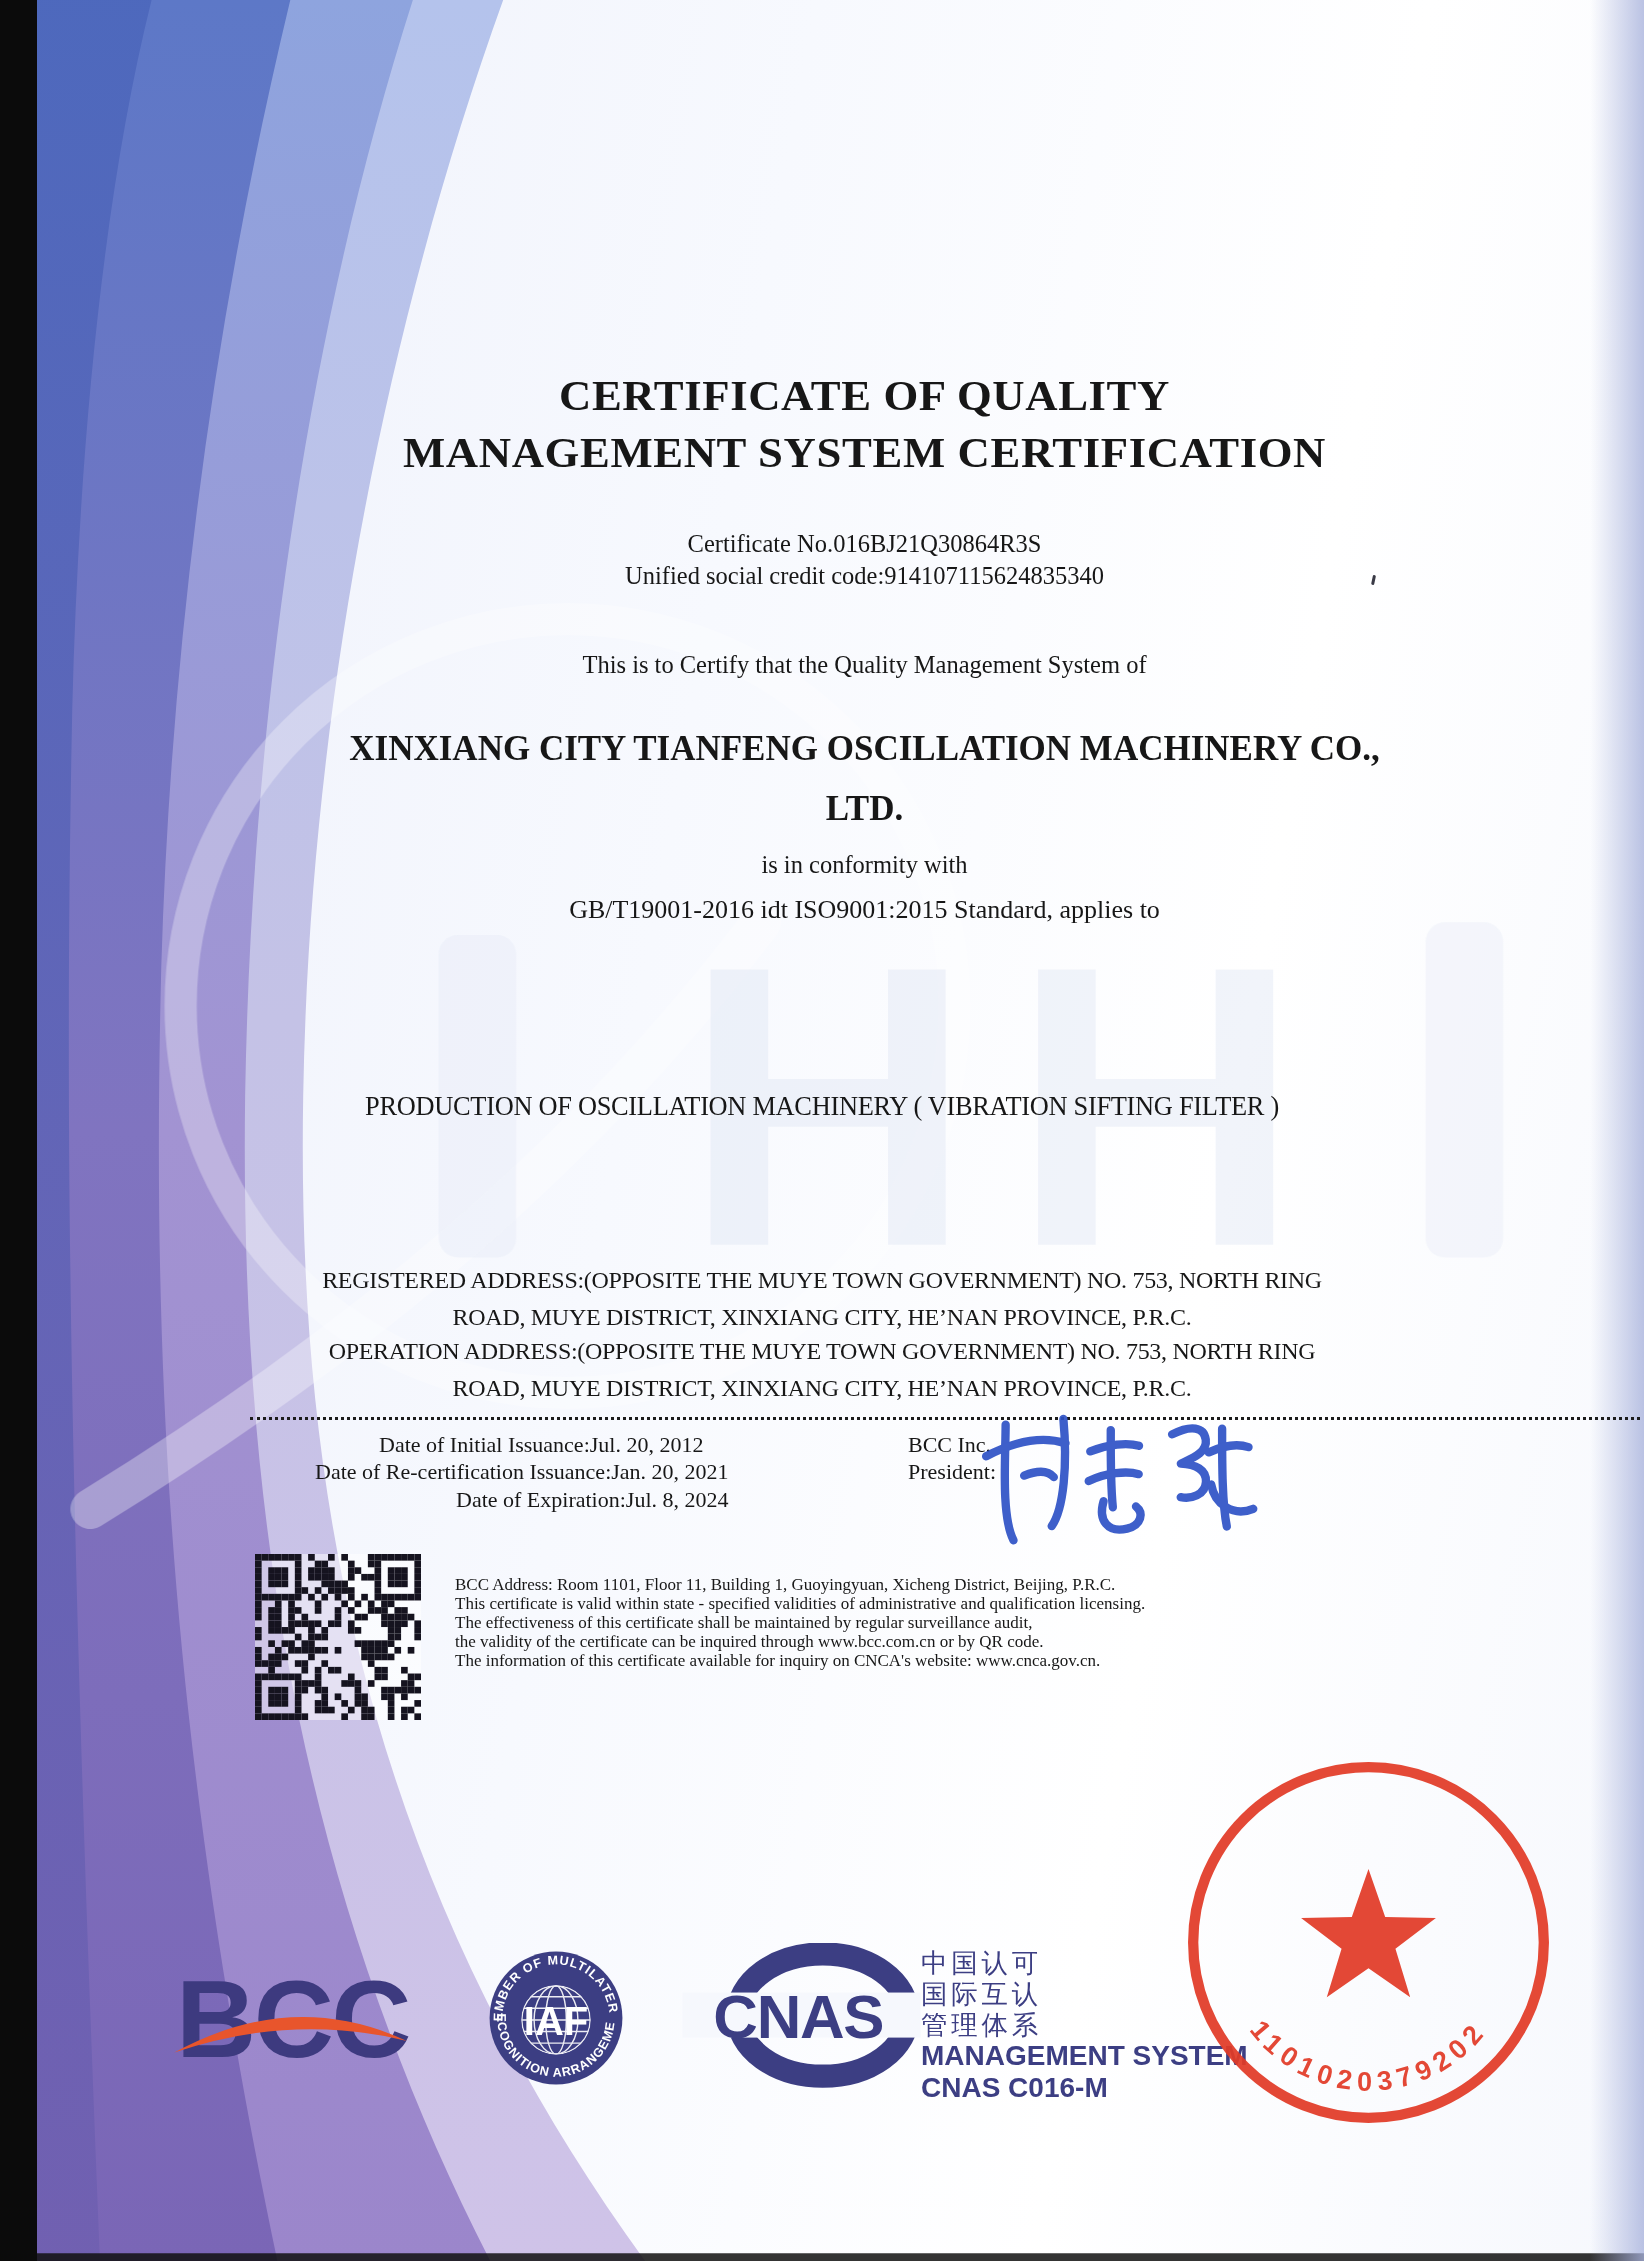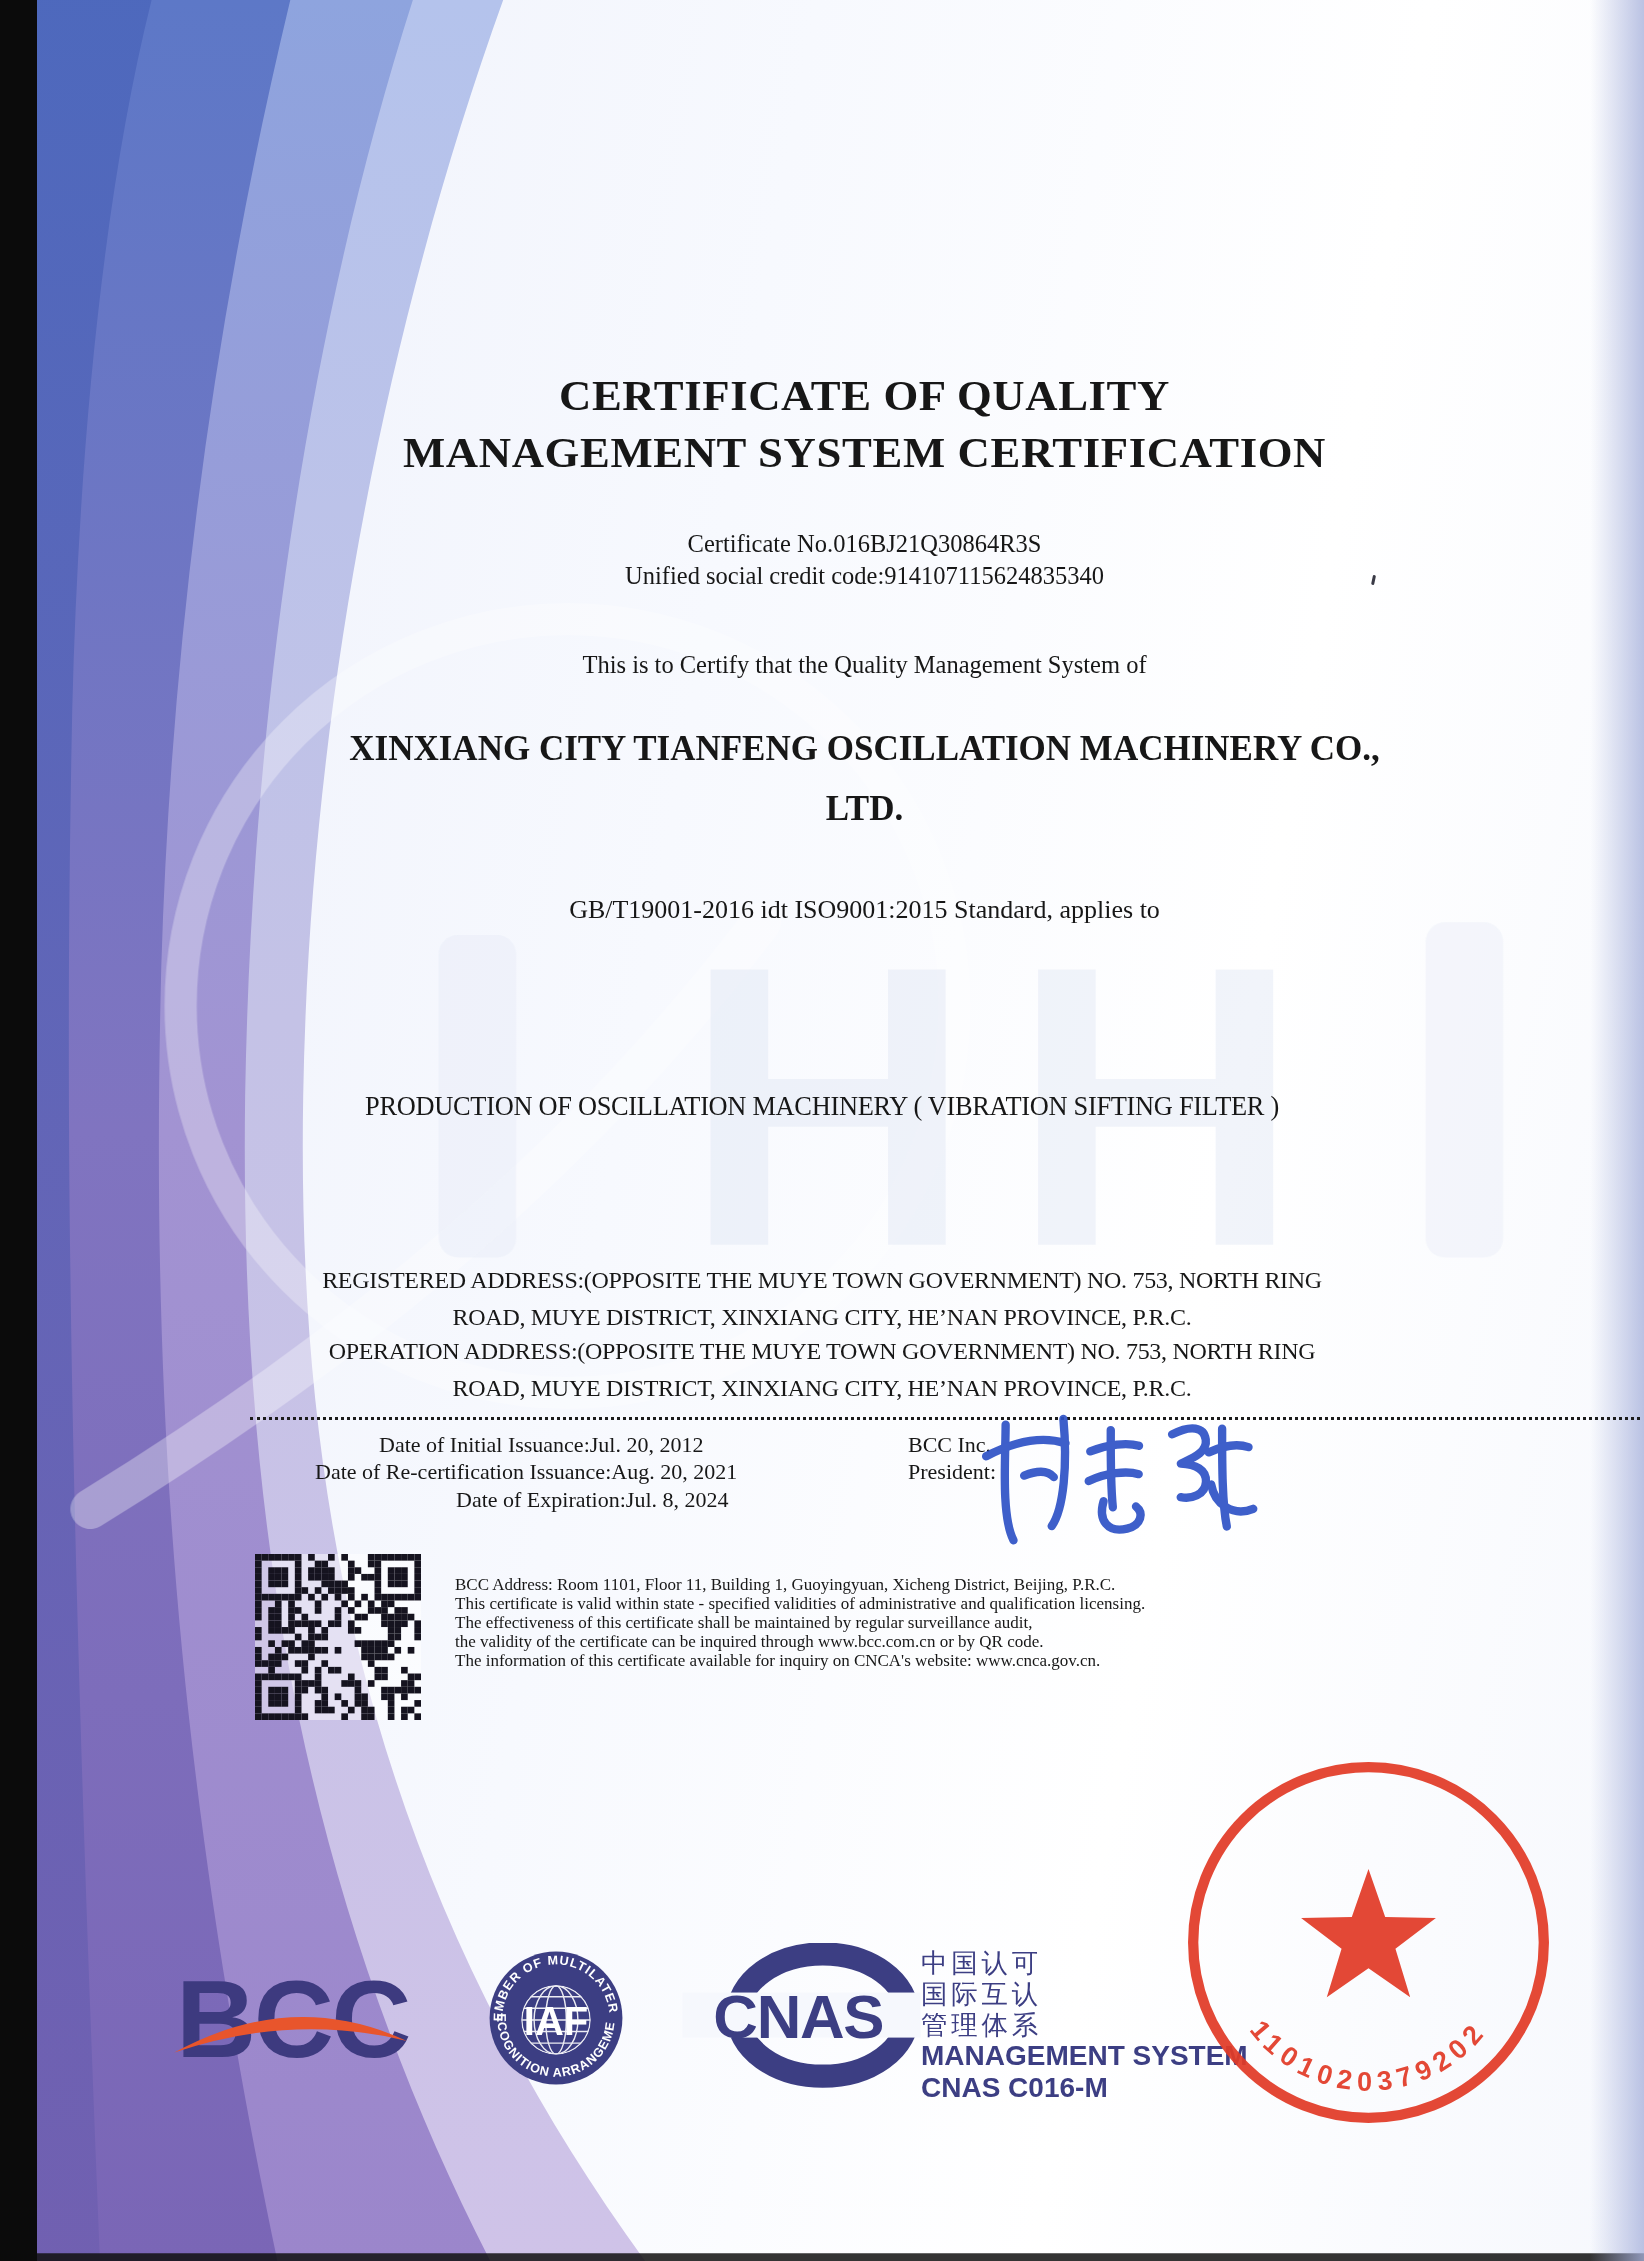--- a/index.html
+++ b/index.html
@@ -86,33 +86,34 @@
 
   <div class="ctr certno" style="top:530px;">Certificate No.016BJ21Q30864R3S</div>
   <div class="ctr certno" style="top:562px;">Unified social credit code:914107115624835340</div>
   <div class="stray"></div>
 
   <div class="ctr plain38" style="top:651px;">This is to Certify that the Quality Management System of</div>
 
   <div class="ctr company" style="top:729px;">XINXIANG CITY TIANFENG OSCILLATION MACHINERY CO.,</div>
   <div class="ctr company" style="top:789px;">LTD.</div>
 
+  <div class="ctr plain38" style="top:851px;">is in conformity with</div>
   <div class="ctr std" style="top:895px;">GB/T19001-2016 idt ISO9001:2015 Standard, applies to</div>
 
   <div class="ctr2 scope" style="top:1055px;">PRODUCTION OF OSCILLATION MACHINERY ( VIBRATION SIFTING FILTER )</div>
 
   <div class="ctr2 addr" style="top:1231px;">REGISTERED ADDRESS:(OPPOSITE THE MUYE TOWN GOVERNMENT) NO. 753, NORTH RING</div>
   <div class="ctr2 addr" style="top:1268px;">ROAD, MUYE DISTRICT, XINXIANG CITY, HE’NAN PROVINCE, P.R.C.</div>
   <div class="ctr2 addr" style="top:1302px;">OPERATION ADDRESS:(OPPOSITE THE MUYE TOWN GOVERNMENT) NO. 753, NORTH RING</div>
   <div class="ctr2 addr" style="top:1339px;">ROAD, MUYE DISTRICT, XINXIANG CITY, HE’NAN PROVINCE, P.R.C.</div>
 
   <div class="dotted"></div>
 
   <div class="dateline" style="left:379px;top:1432px;">Date of Initial Issuance:Jul. 20, 2012</div>
-  <div class="dateline" style="left:315px;top:1459px;">Date of Re-certification Issuance:Aug. 20, 2021</div>
+  <div class="dateline" style="left:315px;top:1459px;">Date of Re-certification Issuance:Jan. 20, 2021</div>
   <div class="dateline" style="left:420px;top:1487px;margin-left:36px;">Date of Expiration:Jul. 8, 2024</div>
 
   <div class="issuer" style="top:1432px;">BCC Inc.</div>
   <div class="issuer" style="top:1459px;">President:</div>
 
   <svg class="abs" style="left:974px;top:1409px;" width="303" height="148" viewBox="0 0 470 230">
     <g fill="none" stroke="#2e52c6" stroke-width="13" stroke-linecap="round" stroke-linejoin="round" opacity="0.92" transform="rotate(-2 235 115)">
       <path d="M52,18 C50,70 40,160 58,198"></path>
       <path d="M20,66 C70,42 110,38 144,50"></path>
       <path d="M142,12 C146,82 138,152 118,178"></path>

